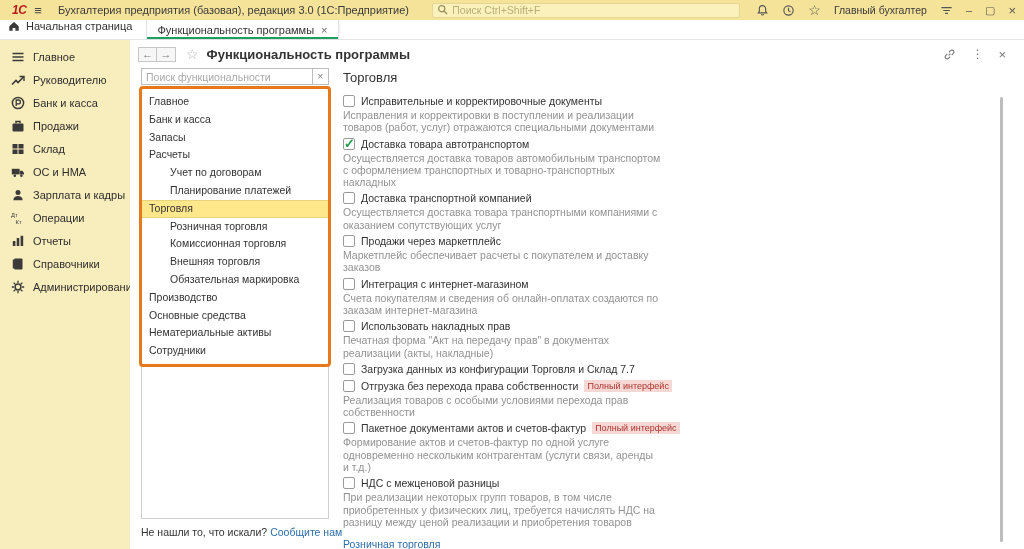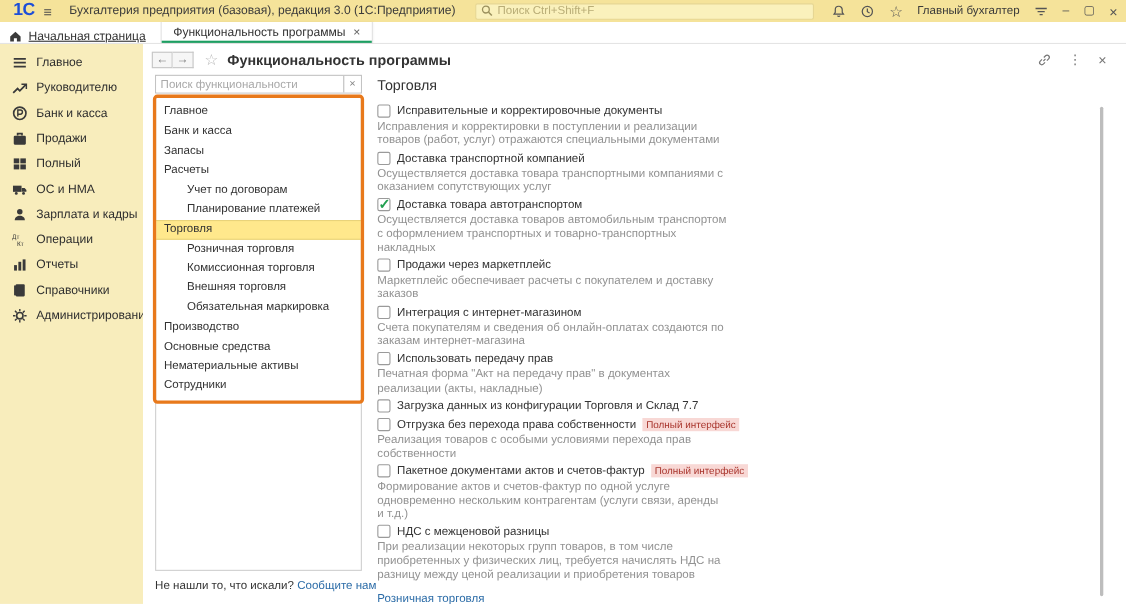--- a/index.html
+++ b/index.html
@@ -2,36 +2,36 @@
 <html><head>
 <meta charset="utf-8">
 <style>
   * { margin:0; padding:0; box-sizing:border-box; }
   html,body { width:1024px; height:549px; overflow:hidden; }
   .app { position:relative; width:1024px; height:549px; background:#fff;
          font-family:"Liberation Sans", sans-serif; font-size:11px; color:#333; }
 
   
   .titlebar { height:20px; background:#f5e39a; display:flex; align-items:center; padding:0 6px; }
-  .logo-1c { color:#1d4ed8; font-weight:bold; font-size:16px; margin:0 8px 0 6px; letter-spacing:-0.5px; }
+  .logo-1c { color:#b91c1c; font-weight:bold; font-style:italic; font-size:12px; margin:0 8px 0 6px; letter-spacing:-0.5px; }
   .burger { color:#4a4a4a; font-size:13px; margin-right:16px; line-height:1; }
   .app-title { color:#3a3a3a; font-size:11px; white-space:nowrap; }
   .top-search { margin-left:auto; width:308px; height:15px; background:#faf1bc; border:1px solid #e6d693;
                 border-radius:2px; display:flex; align-items:center; padding:0 4px; }
   .top-search input { border:none; outline:none; background:transparent; flex:1; font-size:10.5px;
                       color:#555; font-family:"Liberation Sans", sans-serif; }
   .top-search input::placeholder { color:#b9ad77; }
   .tb-icons { display:flex; align-items:center; gap:13px; margin-left:16px; margin-right:2px; color:#555; }
   .tb-icons .glyph { font-size:12px; line-height:1; color:#555; }
   .user-name { font-size:10.5px; color:#3a3a3a; white-space:nowrap; }
   .win-btn { font-size:11px; color:#555; line-height:1; }
 
   
   .tabbar { height:20px; background:#ffffff; display:flex; align-items:stretch; border-bottom:1px solid #e4e4e4; }
-  .home-tab { display:flex; align-items:flex-end; gap:6px; padding:0 14px 0 8px;text-decoration:underline; }
+  .home-tab { display:flex; align-items:flex-start; gap:6px; padding:0 14px 0 8px; }
   .tab { position:relative; display:flex; align-items:center; gap:7px; padding:0 10px;
          border-left:1px solid #e2e2e2; border-right:1px solid #e2e2e2; box-shadow:1px 0 2px rgba(0,0,0,0.06); }
   .tab-underline { position:absolute; left:0; bottom:0; width:100%; height:2px; background:#1e9e62; }
   .tab-close { color:#666; font-size:11px; }
 
   
   .main { display:flex; height:509px; }
   .sidebar { width:130px; background:#f8edbc; padding-top:5px; flex:none; }
   .side-item { display:flex; align-items:center; gap:8px; padding:4px 0 4px 10px; height:23px;
                font-size:11px; color:#2e2e2e; cursor:default; white-space:nowrap; }
@@ -184,21 +184,21 @@
         </div>
         <div class="side-item">
           <span class="side-icon">
             <svg width="14" height="14" viewBox="0 0 14 14">
               <rect x="1.5" y="2" width="5" height="4.5" fill="#3a3a3a"></rect>
               <rect x="7.5" y="2" width="5" height="4.5" fill="#3a3a3a"></rect>
               <rect x="1.5" y="7.5" width="5" height="4.5" fill="#3a3a3a"></rect>
               <rect x="7.5" y="7.5" width="5" height="4.5" fill="#3a3a3a"></rect>
             </svg>
           </span>
-          <span>Полный</span>
+          <span>Склад</span>
         </div>
         <div class="side-item">
           <span class="side-icon">
             <svg width="14" height="14" viewBox="0 0 14 14">
               <rect x="0.8" y="3.8" width="7.8" height="5.6" fill="#3a3a3a"></rect>
               <path d="M8.8 5.8h2.6l1.6 2v1.6H8.8z" fill="#3a3a3a"></path>
               <circle cx="3.8" cy="10.8" r="1.3" fill="#3a3a3a"></circle>
               <circle cx="10.4" cy="10.8" r="1.3" fill="#3a3a3a"></circle>
             </svg>
           </span>
@@ -307,50 +307,50 @@
           <div id="options">
               <div class="option">
                 <div class="option-row">
                   <span class="checkbox"></span>
                   <span class="option-label">Исправительные и корректировочные документы</span>
                 </div>
                 <div class="option-desc">Исправления и корректировки в поступлении и реализации товаров (работ, услуг) отражаются специальными документами</div>
               </div>
               <div class="option">
                 <div class="option-row">
-                  <span class="checkbox"></span>
-                  <span class="option-label">Доставка транспортной компанией</span>
-                </div>
-                <div class="option-desc">Осуществляется доставка товара транспортными компаниями с оказанием сопутствующих услуг</div>
-              </div>
-              <div class="option">
-                <div class="option-row">
                   <span class="checkbox checked"></span>
                   <span class="option-label">Доставка товара автотранспортом</span>
                 </div>
                 <div class="option-desc">Осуществляется доставка товаров автомобильным транспортом с оформлением транспортных и товарно-транспортных накладных</div>
               </div>
               <div class="option">
                 <div class="option-row">
                   <span class="checkbox"></span>
+                  <span class="option-label">Доставка транспортной компанией</span>
+                </div>
+                <div class="option-desc">Осуществляется доставка товара транспортными компаниями с оказанием сопутствующих услуг</div>
+              </div>
+              <div class="option">
+                <div class="option-row">
+                  <span class="checkbox"></span>
                   <span class="option-label">Продажи через маркетплейс</span>
                 </div>
                 <div class="option-desc">Маркетплейс обеспечивает расчеты с покупателем и доставку заказов</div>
               </div>
               <div class="option">
                 <div class="option-row">
                   <span class="checkbox"></span>
                   <span class="option-label">Интеграция с интернет-магазином</span>
                 </div>
                 <div class="option-desc">Счета покупателям и сведения об онлайн-оплатах создаются по заказам интернет-магазина</div>
               </div>
               <div class="option">
                 <div class="option-row">
                   <span class="checkbox"></span>
-                  <span class="option-label">Использовать передачу прав</span>
+                  <span class="option-label">Использовать накладных прав</span>
                 </div>
                 <div class="option-desc">Печатная форма "Акт на передачу прав" в документах реализации (акты, накладные)</div>
               </div>
               <div class="option">
                 <div class="option-row">
                   <span class="checkbox"></span>
                   <span class="option-label">Загрузка данных из конфигурации Торговля и Склад 7.7</span>
                 </div>
               </div>
               <div class="option">

